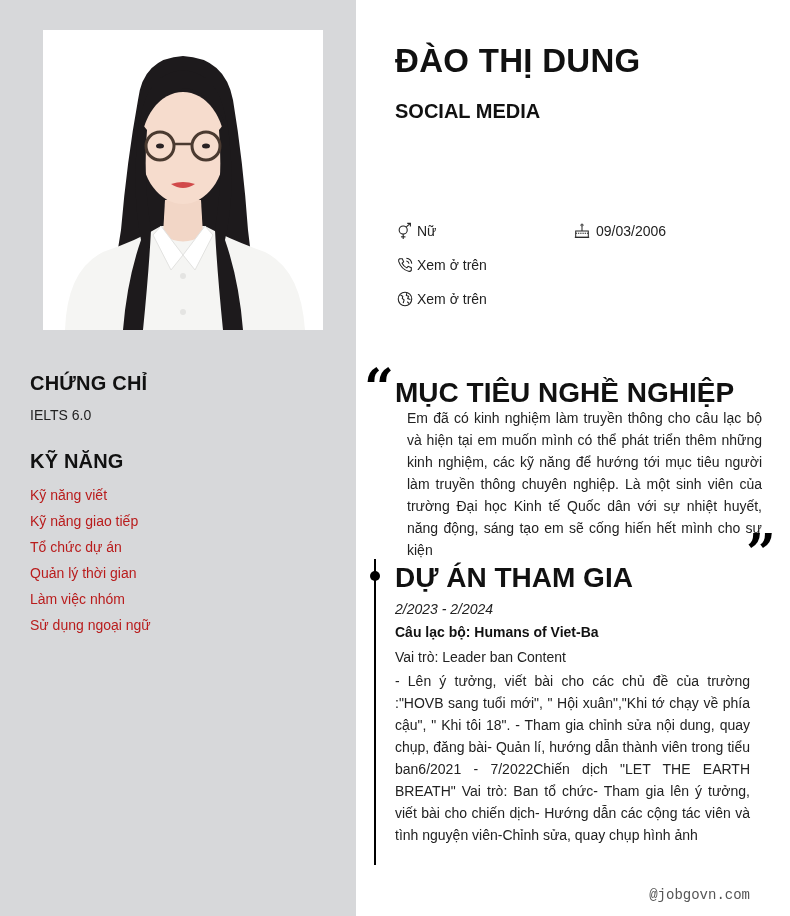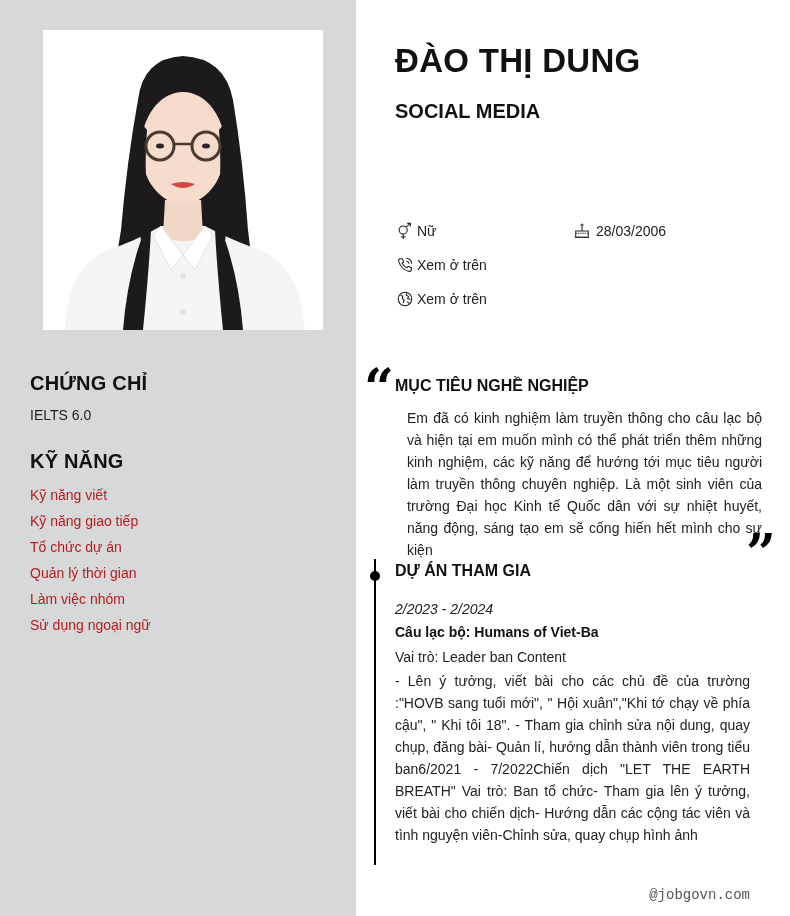--- a/index.html
+++ b/index.html
@@ -19,21 +19,21 @@
   .name { position: absolute; left: 39px; top: 42px; font-size: 33px; font-weight: bold; color: #111; letter-spacing: 0.3px; }
   .job-title { position: absolute; left: 39px; top: 100px; font-size: 20px; font-weight: bold; color: #111; }
 
   .info-row { position: absolute; display: flex; align-items: center; font-size: 14px; color: #222; justify-content: space-between; }
   .info-row .ico { width: 20px; height: 20px; margin-right: 2px; display: inline-flex; align-items: center; justify-content: center; }
   .info-row .ico svg { width: 18px; height: 18px; }
 
   .quote-open { position: absolute; left: 8px; top: 362px; font-family: "DejaVu Serif", serif; font-weight: bold; font-size: 52px; line-height: 52px; color: #000; }
   .quote-close { position: absolute; left: 390px; top: 527px; font-family: "DejaVu Serif", serif; font-weight: bold; font-size: 52px; line-height: 52px; color: #000; }
 
-  .section-title { position: absolute; left: 39px; font-size: 16px; font-weight: bold; color: #111; }
+  .section-title { position: absolute; left: 39px; font-size: 28px; font-weight: bold; color: #111; }
   .paragraph { position: absolute; left: 39px; width: 355px; font-size: 14px; line-height: 22px; color: #222; text-align: justify; }
 
   .timeline-line { position: absolute; left: 18px; top: 559px; width: 2px; height: 306px; background: #000; }
   .timeline-dot { position: absolute; left: 14px; top: 571px; width: 10px; height: 10px; border-radius: 50%; background: #000; }
 
   .period { position: absolute; left: 39px; top: 601px; font-size: 14px; font-style: italic; color: #222; }
   .org { position: absolute; left: 39px; top: 624px; font-size: 14px; font-weight: bold; color: #111; }
   .role { position: absolute; left: 39px; top: 649px; font-size: 14px; color: #222; }
 
   .footer { position: absolute; right: 40px; top: 887px; font-family: "Liberation Mono", "DejaVu Sans Mono", monospace; font-size: 14px; color: #555; }
@@ -109,21 +109,21 @@
   <div class="info-row" style="left:216px; top:221px;">
     <span class="ico">
       <svg viewBox="0 0 20 20" fill="none" stroke="#222" stroke-width="1.1">
         <rect x="3" y="10" width="14" height="7"></rect>
         <line x1="3" y1="12.5" x2="17" y2="12.5" stroke-dasharray="1.5 1"></line>
         <line x1="10" y1="5" x2="10" y2="10"></line>
         <circle cx="10" cy="3.5" r="1.2"></circle>
         <line x1="2" y1="17" x2="18" y2="17"></line>
       </svg>
     </span>
-    <span style="margin-left:2px;">28/03/2006</span>
+    <span style="margin-left:2px;">09/03/2006</span>
   </div>
 
   <div class="info-row" style="left:39px; top:255px;">
     <span class="ico">
       <svg viewBox="0 0 20 20" fill="none" stroke="#222" stroke-width="1.2">
         <path d="M4 3 L7 3 L8.5 6.5 L6.8 8 Q8.5 11.5 12 13.2 L13.5 11.5 L17 13 L17 16 Q16 17.5 14 17 Q6 15 3 6 Q2.5 4 4 3 Z"></path>
         <path d="M11.5 5.5 Q14 6 14.5 8.5"></path>
         <path d="M11.5 2.5 Q17 3 17.5 8.5"></path>
       </svg>
     </span>

